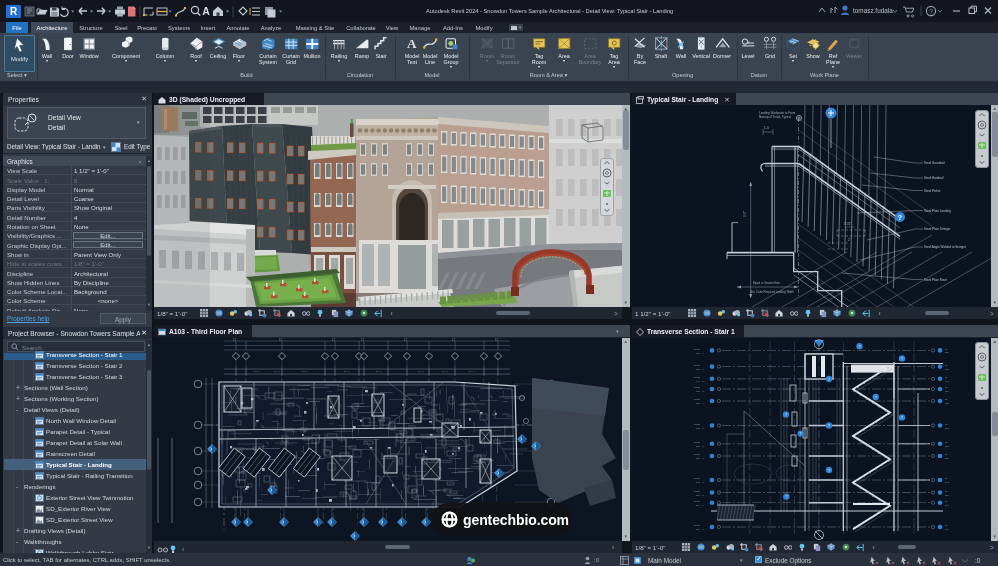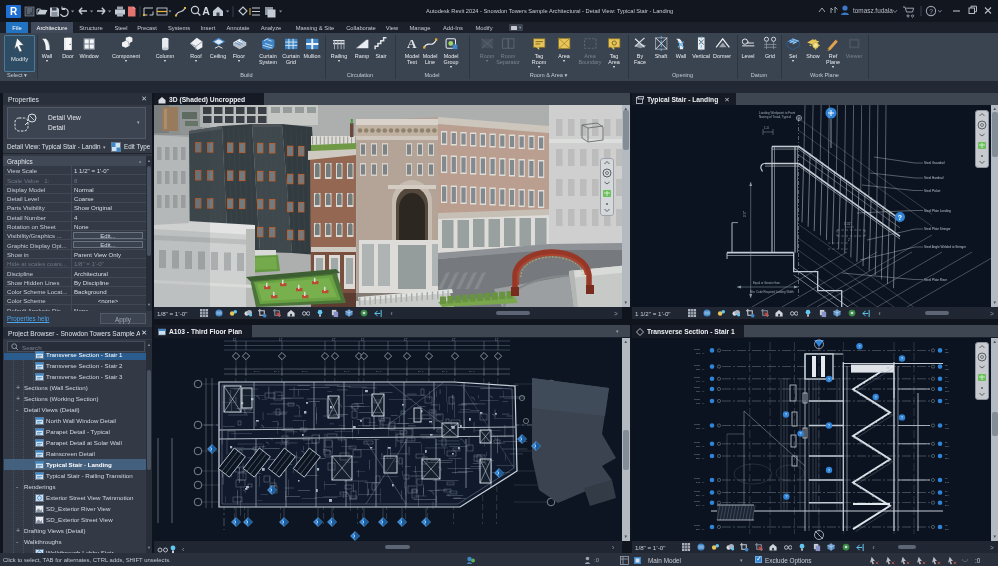--- a/index.html
+++ b/index.html
@@ -2369,12 +2369,20 @@
     <svg class="a" style="left:932.0px;top:556px" width="9" height="9" viewBox="0 0 11 11">
       <path d="M2 1 l4 5 h-2.5 l1.5 3.5 l-1.8 0.8 l-1.5 -3.6 l-1.7 1.8 z" fill="#b8bec8"></path>
       <path d="M7 7 l3 3 m0 -3 l-3 3" stroke="#c05a50" stroke-width="1"></path>
     </svg>
     <svg class="a" style="left:947.5px;top:556px" width="9" height="9" viewBox="0 0 11 11">
       <path d="M2 1 l4 5 h-2.5 l1.5 3.5 l-1.8 0.8 l-1.5 -3.6 l-1.7 1.8 z" fill="#b8bec8"></path>
       <path d="M7 7 l3 3 m0 -3 l-3 3" stroke="#c05a50" stroke-width="1"></path>
     </svg>
     <div class="a" style="left:962px;top:555px;font-size:7px;color:#9aa4b2">◡</div>
     <div class="a" style="left:975px;top:556.5px;font-size:6.4px;color:#c6ccd5">:0</div>
+    <div class="a" id="watermark">
+      <svg style="margin-left:9px;flex-shrink:0" width="17" height="17" viewBox="0 0 17 17">
+        <circle cx="8.5" cy="8.5" r="7" fill="none" stroke="#fff" stroke-width="2.1"></circle>
+        <ellipse cx="8.5" cy="8.5" rx="3" ry="7" fill="none" stroke="#fff" stroke-width="1.9"></ellipse>
+        <path d="M1.5 8.5 h14" stroke="#fff" stroke-width="2.6"></path>
+      </svg>
+      <span class="txt" style="margin-left:5px">gentechbio.com</span>
+    </div>
   </div>
 </body></html>

